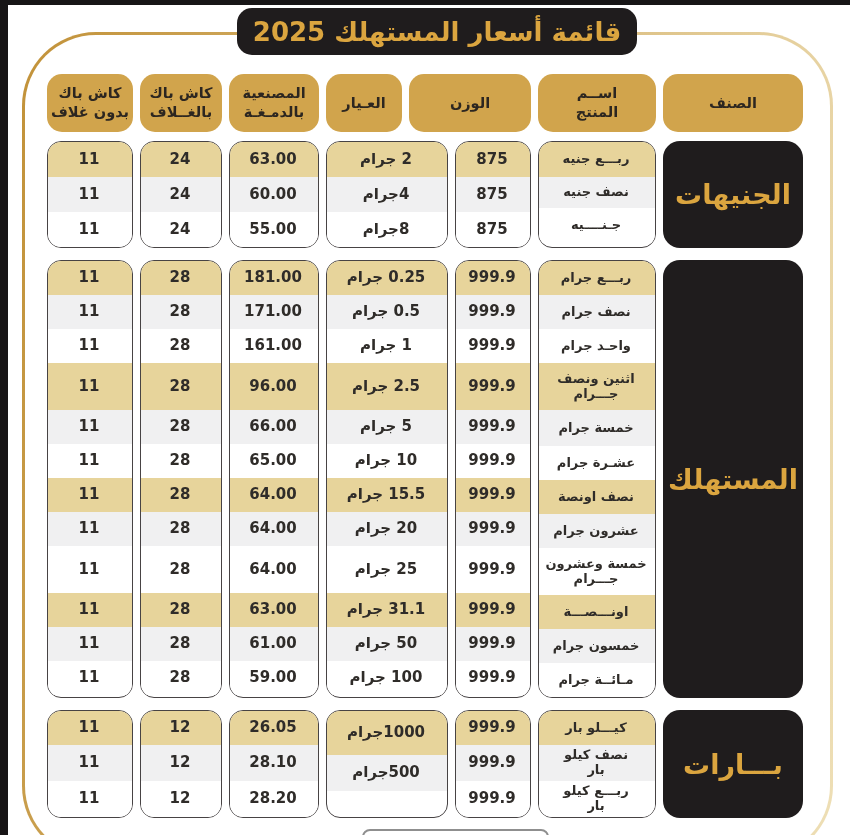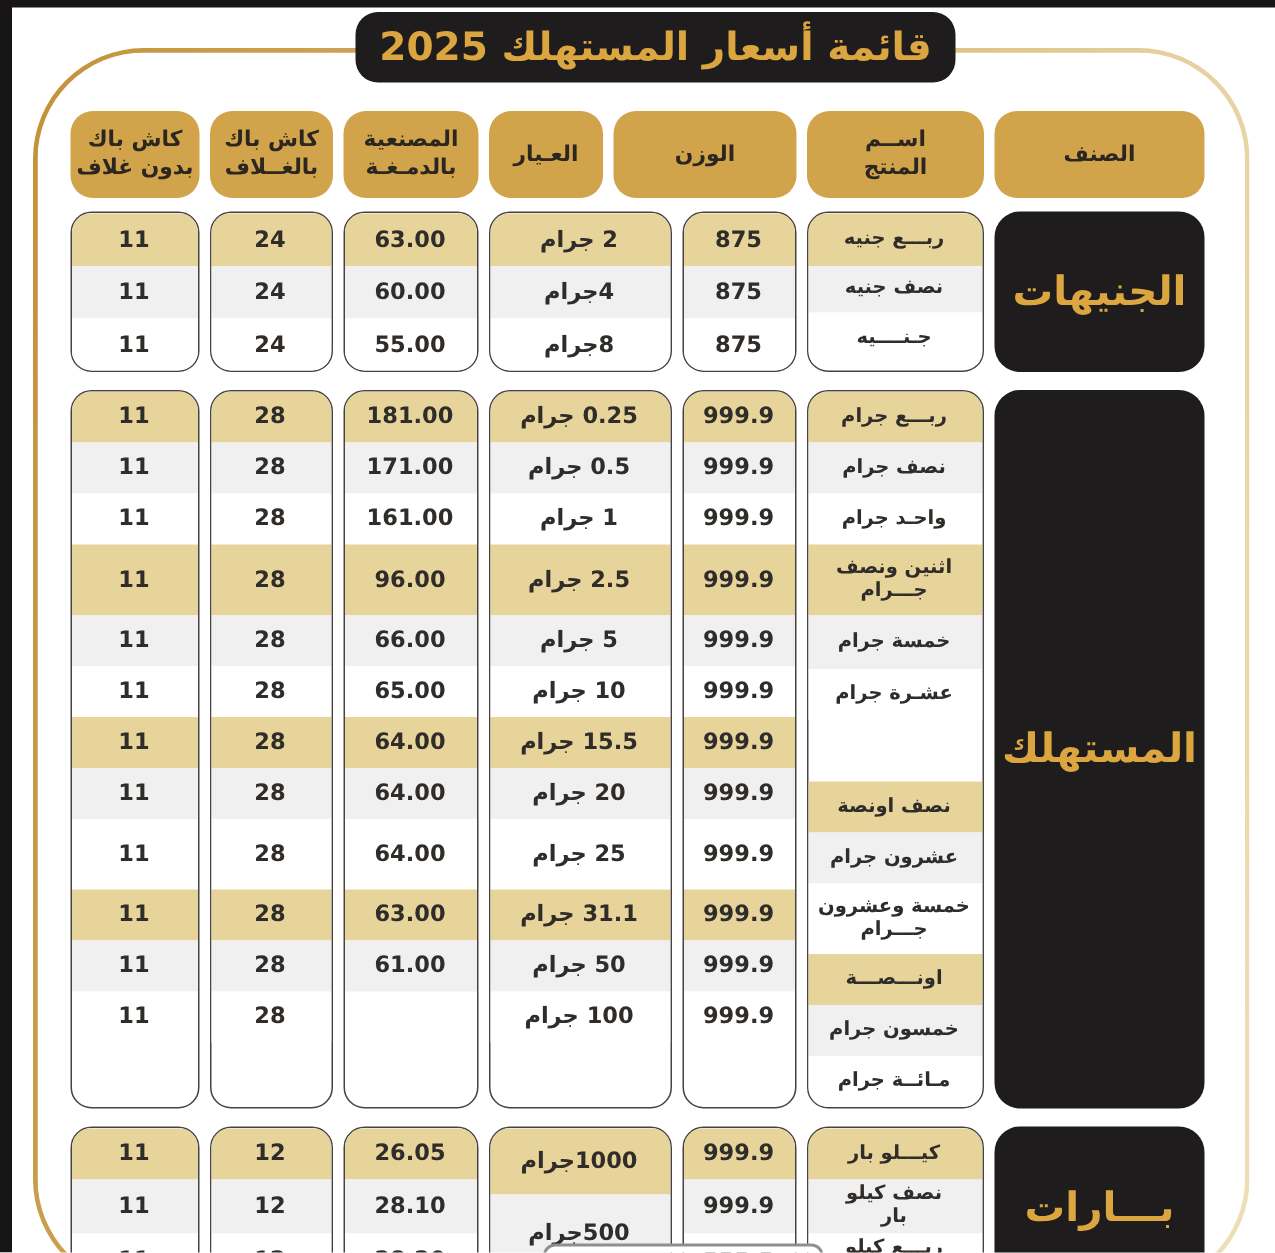--- a/index.html
+++ b/index.html
@@ -126,21 +126,21 @@
       <div class="section-row">
         <div class="cat-box col-category">المستهلك</div>
         <div class="pill col-product">
           <div class="cell col-product bg0" style="height: 34px;">ربـــع جرام</div>
           <div class="cell col-product bg1" style="height: 34px;">نصف جرام</div>
           <div class="cell col-product bg2" style="height: 34px;">واحـد جرام</div>
           <div class="cell col-product bg0" style="height: 47px;">اثنين ونصف
 جـــرام</div>
           <div class="cell col-product bg1" style="height: 36px;">خمسة جرام</div>
           <div class="cell col-product bg2" style="height: 34px;">عشـرة جرام</div>
-          <div class="cell col-product bg0" style="height: 34px; margin-top: 41px;">نصف اونصة</div>
+          <div class="cell col-product bg0" style="height: 34px;">نصف اونصة</div>
           <div class="cell col-product bg1" style="height: 34px;">عشرون جرام</div>
           <div class="cell col-product bg2" style="height: 47px;">خمسة وعشرون
 جـــرام</div>
           <div class="cell col-product bg0" style="height: 34px;">اونـــصـــة</div>
           <div class="cell col-product bg1" style="height: 34px;">خمسون جرام</div>
           <div class="cell col-product bg2" style="height: 34px;">مـائــة جرام</div>
         </div>
         <div class="pill col-karat">
           <div class="cell col-karat bg0" style="height: 34px;">999.9</div>
           <div class="cell col-karat bg1" style="height: 34px;">999.9</div>
@@ -174,20 +174,21 @@
           <div class="cell col-fee bg1" style="height: 34px;">171.00</div>
           <div class="cell col-fee bg2" style="height: 34px;">161.00</div>
           <div class="cell col-fee bg0" style="height: 47px;">96.00</div>
           <div class="cell col-fee bg1" style="height: 34px;">66.00</div>
           <div class="cell col-fee bg2" style="height: 34px;">65.00</div>
           <div class="cell col-fee bg0" style="height: 34px;">64.00</div>
           <div class="cell col-fee bg1" style="height: 34px;">64.00</div>
           <div class="cell col-fee bg2" style="height: 47px;">64.00</div>
           <div class="cell col-fee bg0" style="height: 34px;">63.00</div>
           <div class="cell col-fee bg1" style="height: 34px;">61.00</div>
+          <div class="cell col-fee bg2" style="height: 34px;">59.00</div>
         </div>
         <div class="pill col-cashback_with_cover">
           <div class="cell col-cashback_with_cover bg0" style="height: 34px;">28</div>
           <div class="cell col-cashback_with_cover bg1" style="height: 34px;">28</div>
           <div class="cell col-cashback_with_cover bg2" style="height: 34px;">28</div>
           <div class="cell col-cashback_with_cover bg0" style="height: 47px;">28</div>
           <div class="cell col-cashback_with_cover bg1" style="height: 34px;">28</div>
           <div class="cell col-cashback_with_cover bg2" style="height: 34px;">28</div>
           <div class="cell col-cashback_with_cover bg0" style="height: 34px;">28</div>
           <div class="cell col-cashback_with_cover bg1" style="height: 34px;">28</div>
@@ -220,21 +221,21 @@
           <div class="cell col-product bg2" style="height: 36px;">ربـــع كيلو
 بار</div>
         </div>
         <div class="pill col-karat">
           <div class="cell col-karat bg0" style="height: 34px;">999.9</div>
           <div class="cell col-karat bg1" style="height: 36px;">999.9</div>
           <div class="cell col-karat bg2" style="height: 36px;">999.9</div>
         </div>
         <div class="pill col-weight">
           <div class="cell col-weight bg0" style="height: 44px;">1000جرام</div>
-          <div class="cell col-weight bg1" style="height: 52px;">500جرام</div>
+          <div class="cell col-weight bg1" style="height: 36px;">500جرام</div>
         </div>
         <div class="pill col-fee">
           <div class="cell col-fee bg0" style="height: 34px;">26.05</div>
           <div class="cell col-fee bg1" style="height: 36px;">28.10</div>
           <div class="cell col-fee bg2" style="height: 36px;">28.20</div>
         </div>
         <div class="pill col-cashback_with_cover">
           <div class="cell col-cashback_with_cover bg0" style="height: 34px;">12</div>
           <div class="cell col-cashback_with_cover bg1" style="height: 36px;">12</div>
           <div class="cell col-cashback_with_cover bg2" style="height: 36px;">12</div>

